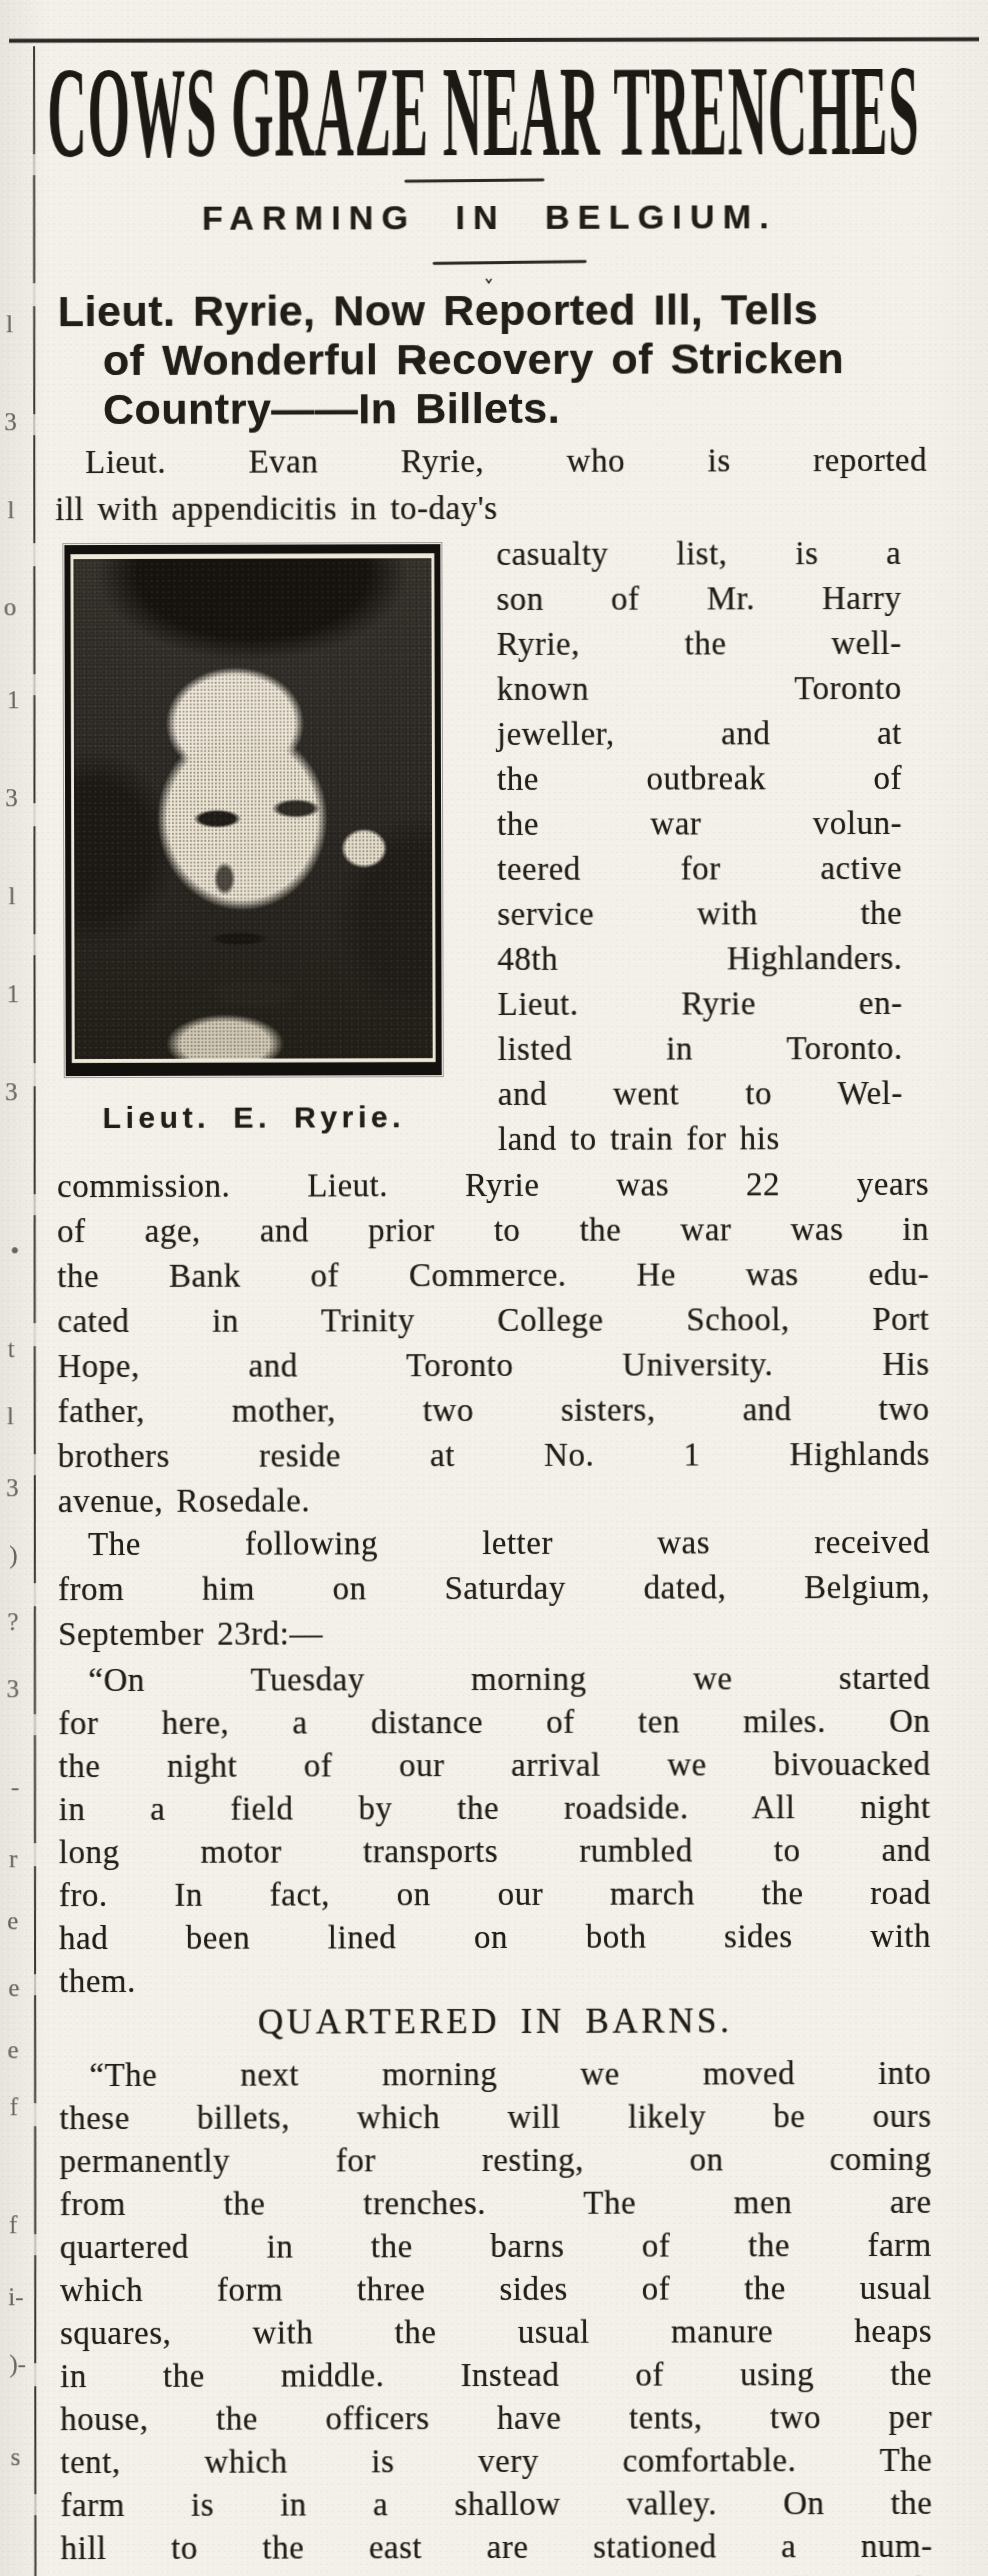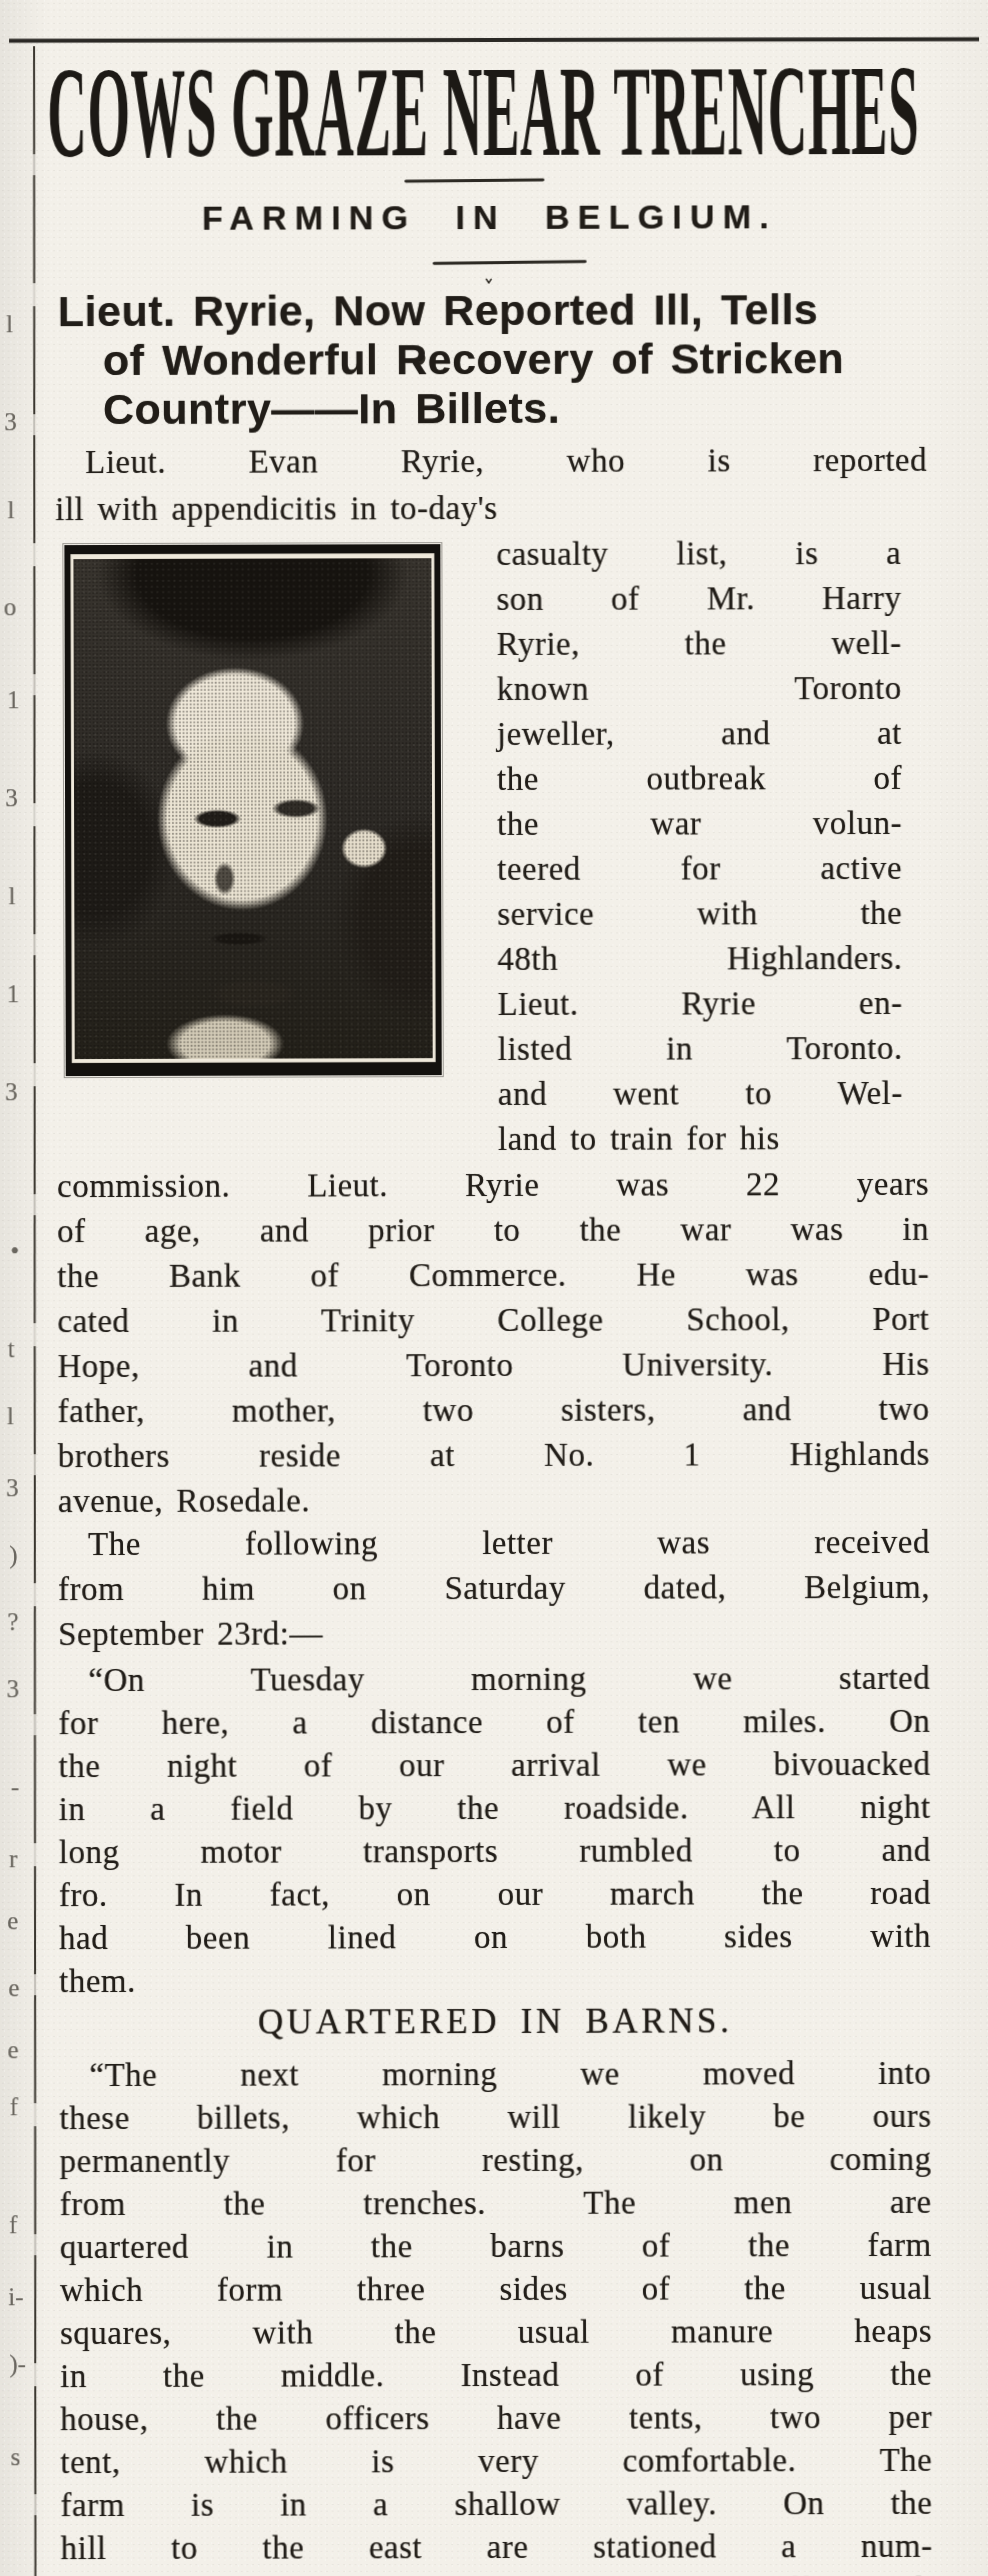--- a/index.html
+++ b/index.html
@@ -191,20 +191,21 @@
       </div>
 
     <div class="body-block para1">
         <div class="tline indent-first">Lieut. Evan Ryrie, who is reported</div>
         <div class="tline line-last">ill with appendicitis in to-day's</div>
       </div>
 
     <div class="photo-frame">
       <div class="photo-inner"></div>
     </div>
+    <div class="photo-caption">Lieut. E. Ryrie.</div>
 
     <div class="body-block narrow">
         <div class="nline">casualty list, is a</div>
         <div class="nline">son of Mr. Harry</div>
         <div class="nline">Ryrie, the well-</div>
         <div class="nline">known Toronto</div>
         <div class="nline">jeweller, and at</div>
         <div class="nline">the outbreak of</div>
         <div class="nline">the war volun-</div>
         <div class="nline">teered for active</div>

